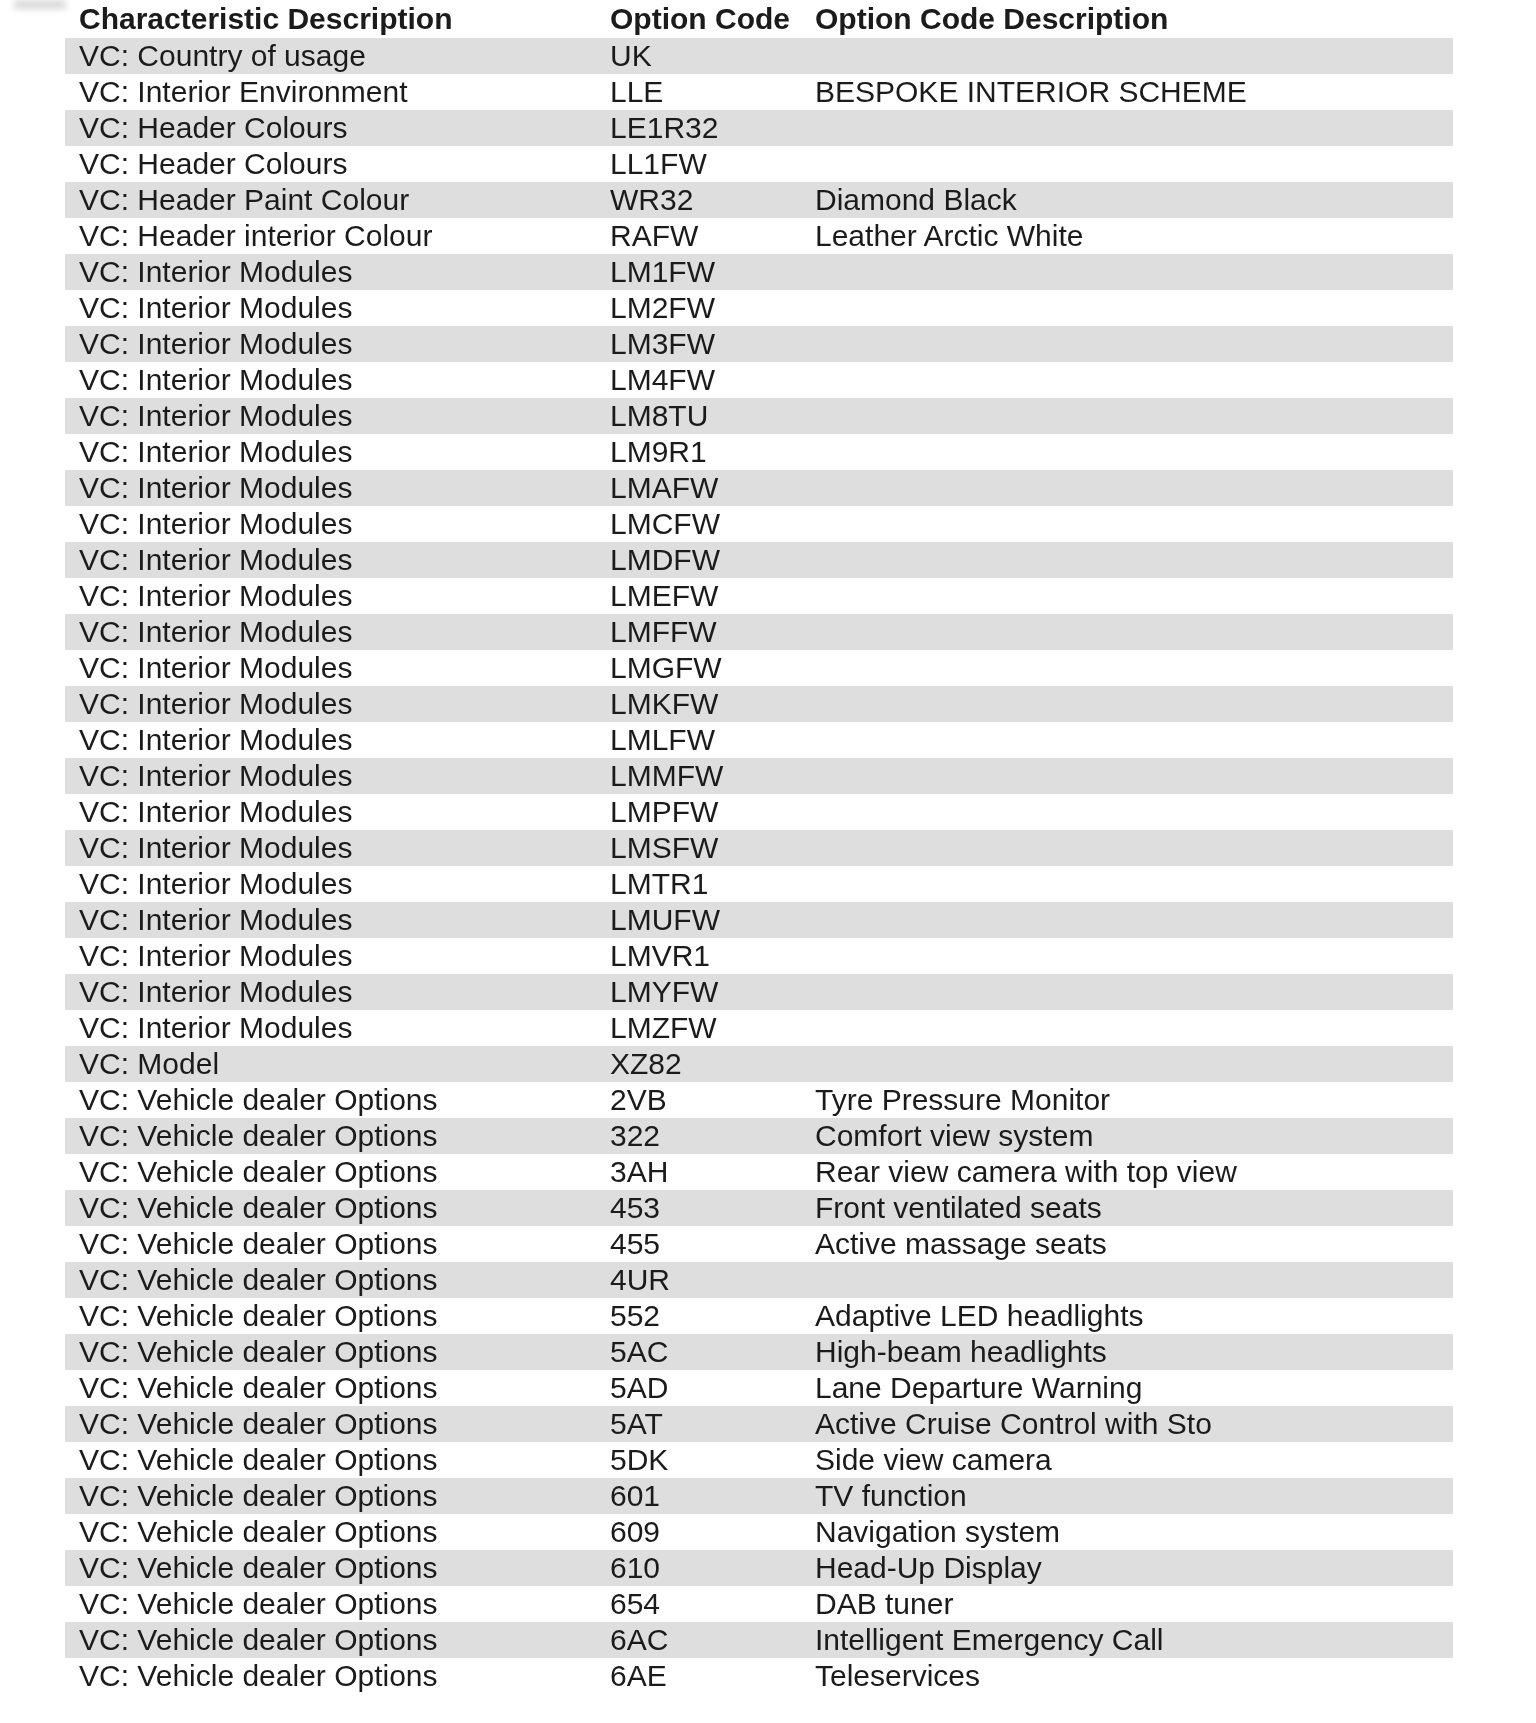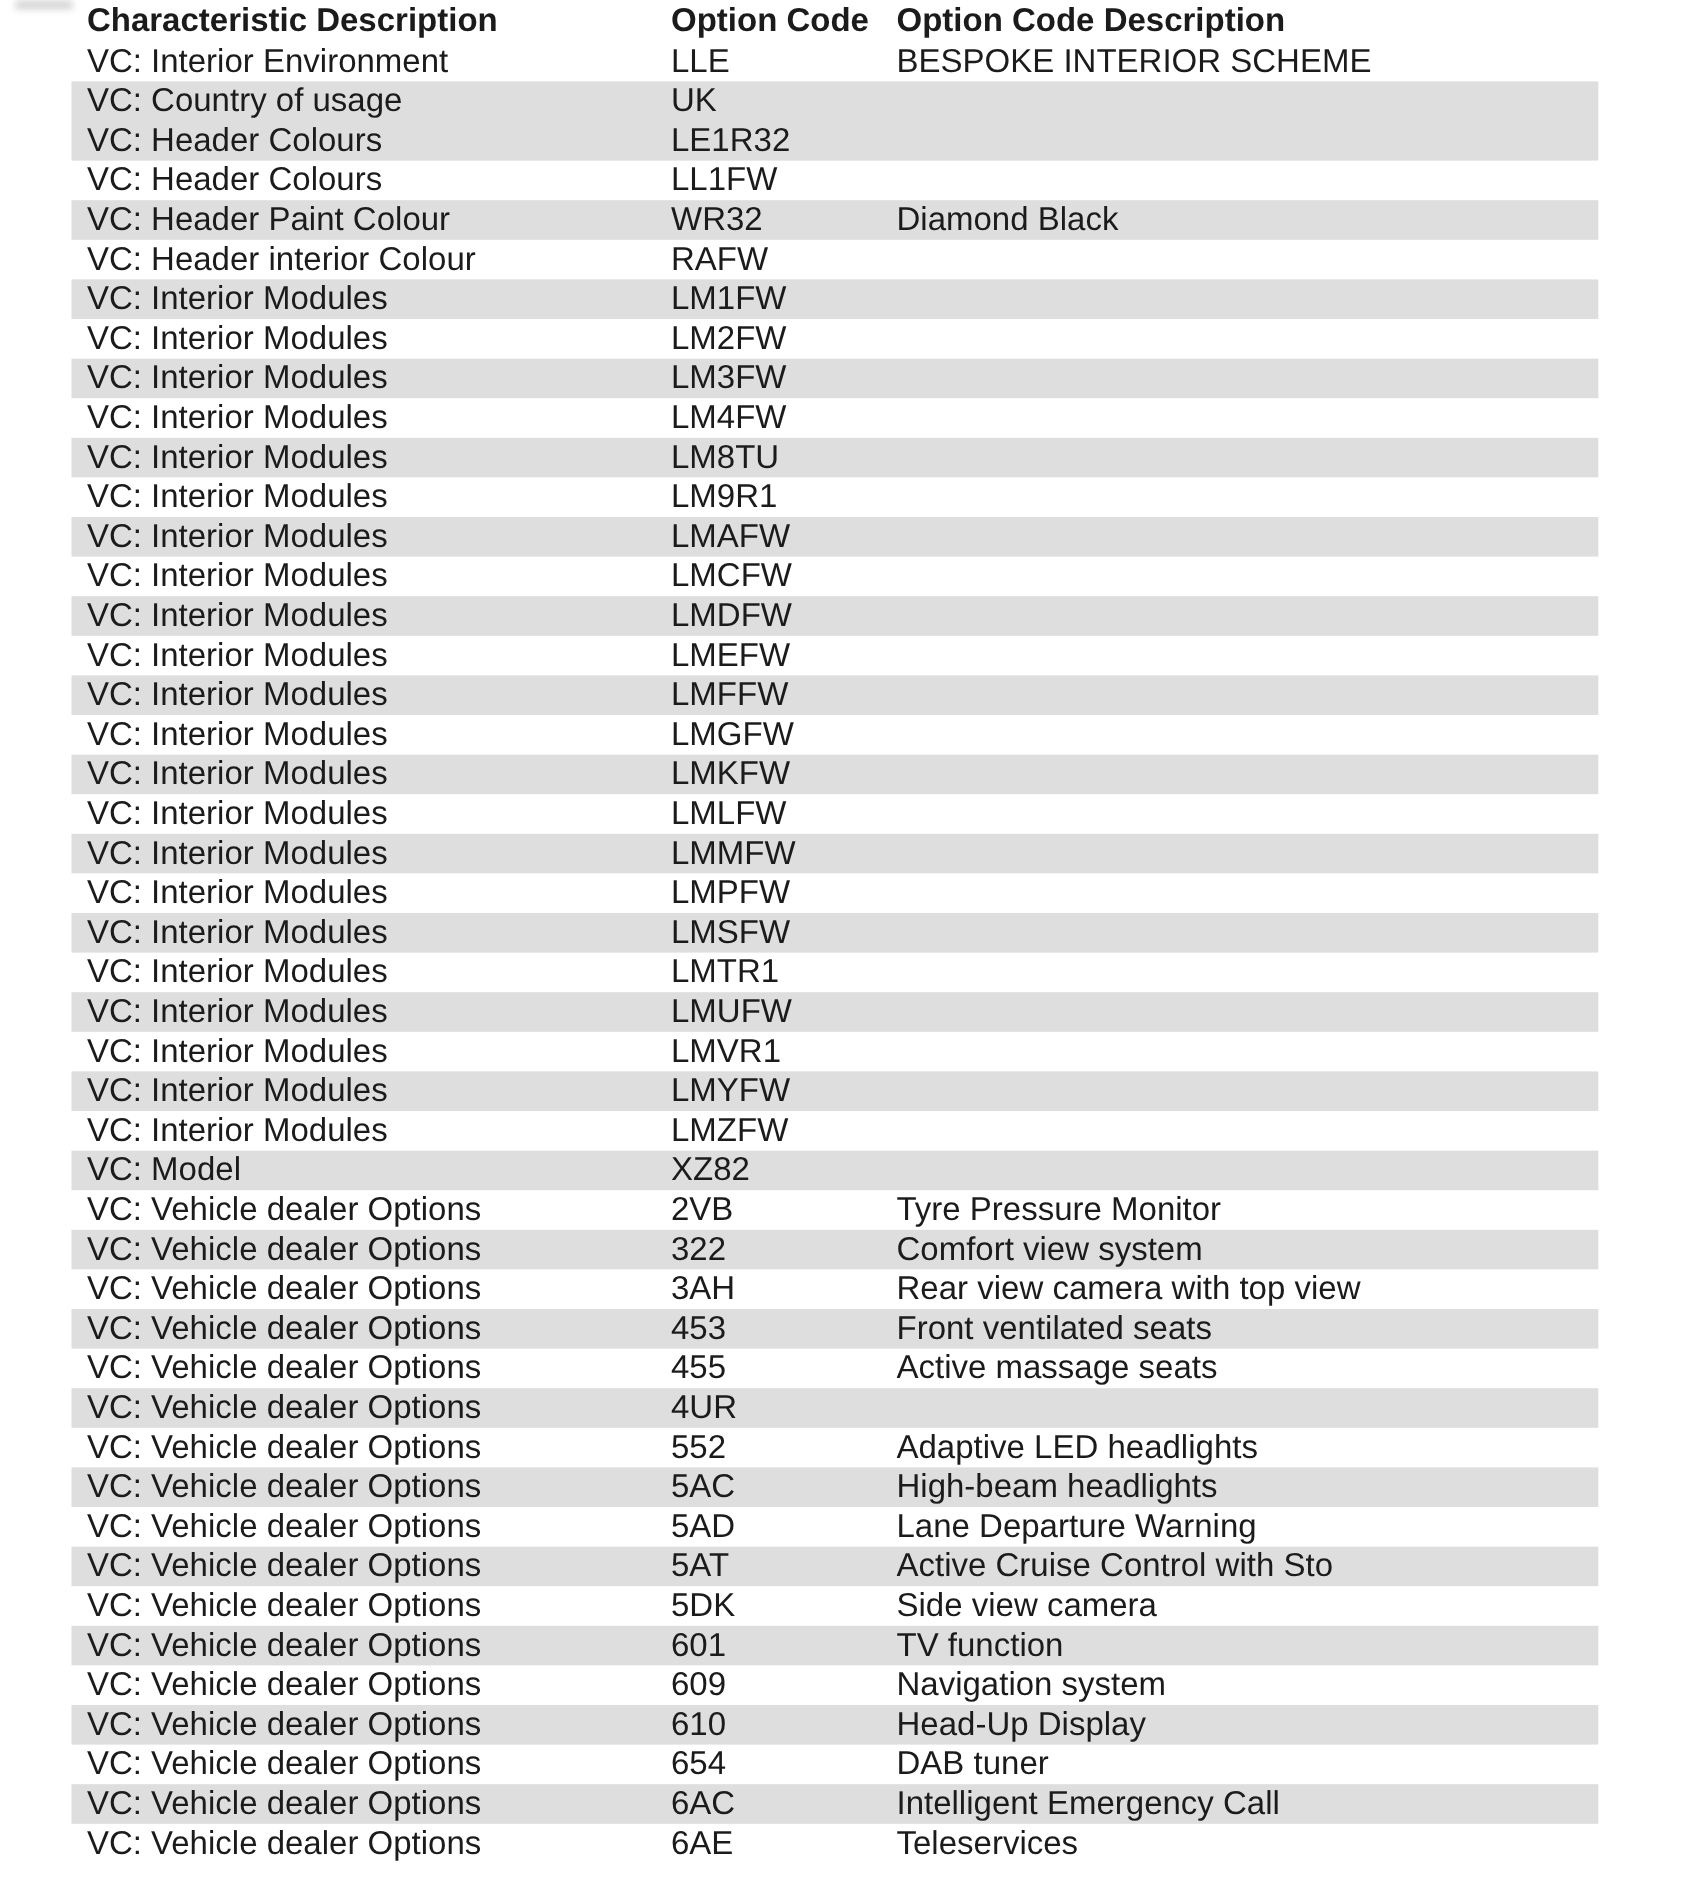--- a/index.html
+++ b/index.html
@@ -66,53 +66,54 @@
 
   <div class="doc-table">
     <div class="header-row">
       <div class="cell c1">Characteristic Description</div>
       <div class="cell c2">Option Code</div>
       <div class="cell c3">Option Code Description</div>
     </div>
 
     <div>
 
+        <div class="row stripe">
+          <div class="cell c1">VC: Country of usage</div>
+          <div class="cell c2">UK</div>
+          <div class="cell c3"></div>
+        </div>
+
         <div class="row">
           <div class="cell c1">VC: Interior Environment</div>
           <div class="cell c2">LLE</div>
           <div class="cell c3">BESPOKE INTERIOR SCHEME</div>
         </div>
 
         <div class="row stripe">
-          <div class="cell c1">VC: Country of usage</div>
-          <div class="cell c2">UK</div>
-          <div class="cell c3"></div>
-        </div>
-
-        <div class="row stripe">
           <div class="cell c1">VC: Header Colours</div>
           <div class="cell c2">LE1R32</div>
           <div class="cell c3"></div>
         </div>
 
         <div class="row">
           <div class="cell c1">VC: Header Colours</div>
           <div class="cell c2">LL1FW</div>
           <div class="cell c3"></div>
         </div>
 
         <div class="row stripe">
           <div class="cell c1">VC: Header Paint Colour</div>
           <div class="cell c2">WR32</div>
           <div class="cell c3">Diamond Black</div>
         </div>
 
         <div class="row">
           <div class="cell c1">VC: Header interior Colour</div>
           <div class="cell c2">RAFW</div>
+          <div class="cell c3">Leather Arctic White</div>
         </div>
 
         <div class="row stripe">
           <div class="cell c1">VC: Interior Modules</div>
           <div class="cell c2">LM1FW</div>
           <div class="cell c3"></div>
         </div>
 
         <div class="row">
           <div class="cell c1">VC: Interior Modules</div>

